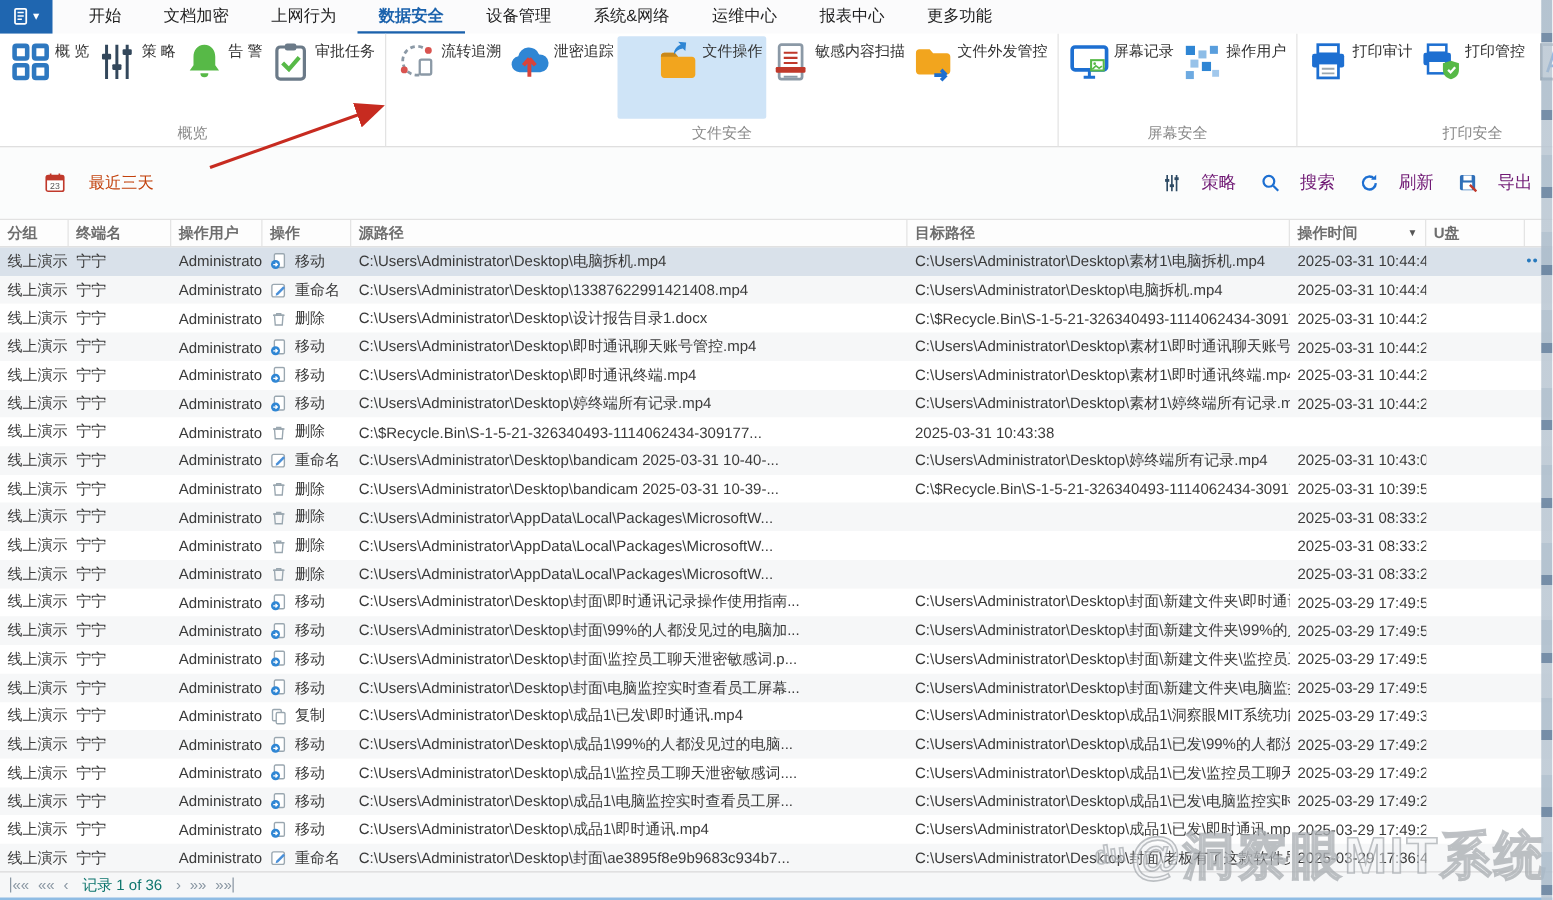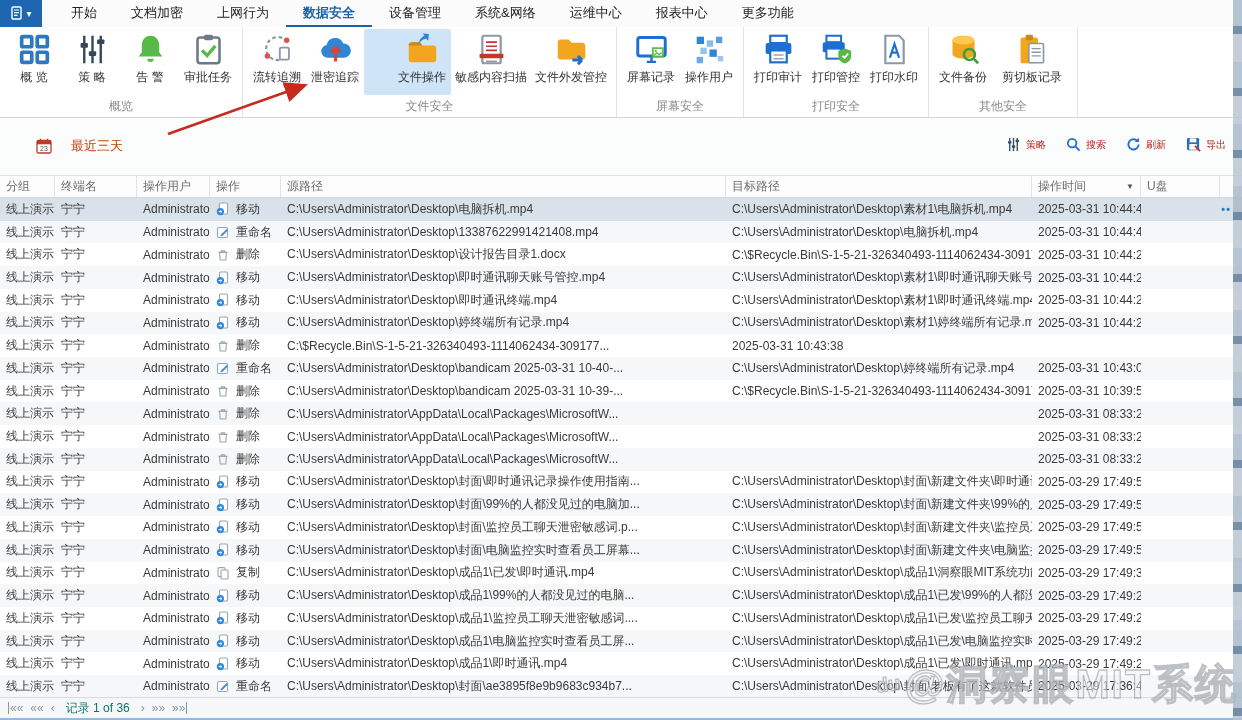--- a/index.html
+++ b/index.html
@@ -12,40 +12,40 @@
   .app-btn svg{margin-right:2px;}
   .tabs{display:flex;align-items:stretch;margin-left:12px;}
   .tab{display:flex;align-items:center;padding:0 17px;font-size:13px;color:#222;cursor:pointer;border-bottom:2px solid transparent;}
   .tab.active{color:#1b62ac;border-bottom-color:#1b62ac;font-weight:bold;}
 
   
   .ribbon{position:relative;display:flex;height:90px;background:#fff;border-bottom:1px solid #d5d5d5;}
   .rgroup{display:flex;flex-direction:column;border-right:1px solid #e3e3e3;padding:2px 5px 0;}
   .rgroup-items{display:flex;align-items:flex-start;}
   .rgroup-label{text-align:center;font-size:12px;color:#8a8a8a;padding:3px 0 4px;margin-top:auto;}
-  .ritem{display:flex;flex-direction:column;align-items:center;gap:3px;padding:4px 3px 2px;min-width:52px;height:60px;font-size:12px;color:#333;cursor:pointer;border-radius:2px;}
+  .ritem{display:flex;flex-direction:row;gap:3px;padding:4px 3px 2px;min-width:52px;height:60px;font-size:12px;color:#333;cursor:pointer;border-radius:2px;}
   .ritem.wide{min-width:74px;}
   .ritem.hl{background:#cfe4f7;padding-left:32px;}
   .ritem svg{width:33px;height:33px;flex:0 0 auto;}
   .ritem .rlabel{white-space:nowrap;}
 
   
   .anno-arrow{position:absolute;left:0;top:0;width:420px;height:160px;pointer-events:none;z-index:8;}
 
   
   .toolrow{position:relative;height:57px;background:#fbfcfc;}
   .datefilter{position:absolute;left:36px;top:19px;display:flex;align-items:center;gap:19px;font-size:13px;color:#c2410c;cursor:pointer;}
   .rightactions{position:absolute;right:16px;top:19px;display:flex;align-items:center;gap:20px;}
-  .tact{display:flex;align-items:center;gap:5px;font-size:10px;color:#b91c1c;cursor:pointer;}
+  .tact{display:flex;align-items:center;gap:16px;font-size:14px;color:#701a75;cursor:pointer;}
 
   
   .grid{position:relative;}
   .trow,.thead{display:grid;grid-template-columns:55px 82px 73px 71px 445px 306px 109px 79px 13px;}
   .thead{height:21px;background:#fdfdfd;border-top:1px solid #e2e2e2;border-bottom:1px solid #d8d8d8;}
-  .th{display:flex;align-items:center;padding:0 6px;font-size:12px;color:#6e6e6e;border-right:1px solid #e4e4e4;overflow:hidden;white-space:nowrap;}
+  .th{display:flex;align-items:center;padding:0 6px;font-size:12px;color:#6e6e6e;border-right:1px solid #e4e4e4;overflow:hidden;white-space:nowrap;font-weight:bold;}
   .th:last-child{border-right:none;}
   .th .sort{margin-left:auto;font-size:8px;color:#555;}
   .tbody .trow{height:22.72px;background:#fff;cursor:default;}
   .tbody .trow:nth-child(even){background:#f6f7f8;}
   .tbody .trow.selected{background:#d9e1ea;}
   .td{display:flex;align-items:center;padding:0 6px;font-size:12px;color:#3a3a3a;overflow:hidden;white-space:nowrap;}
   .td.op{gap:6px;}
   .td.op svg{flex:0 0 auto;}
   .td.actions{color:#2779bd;font-weight:bold;letter-spacing:1px;font-size:11px;padding:0 2px;justify-content:flex-end;cursor:pointer;}
 

